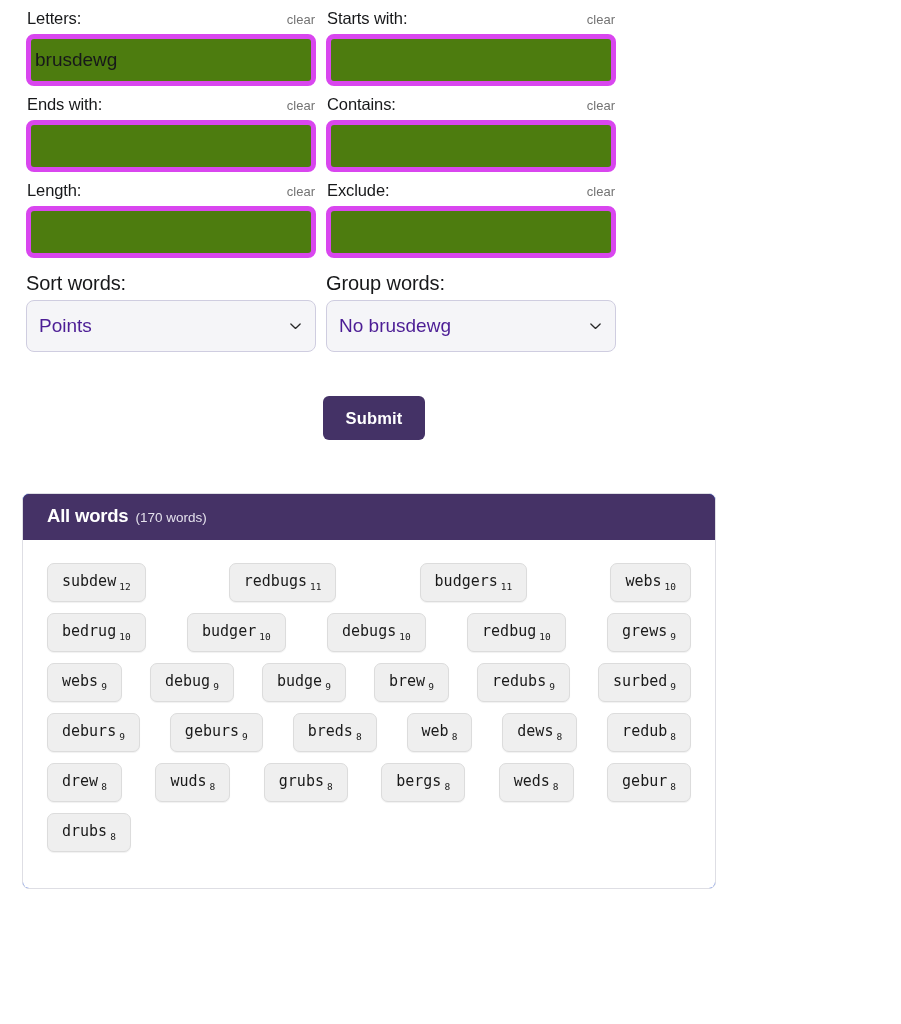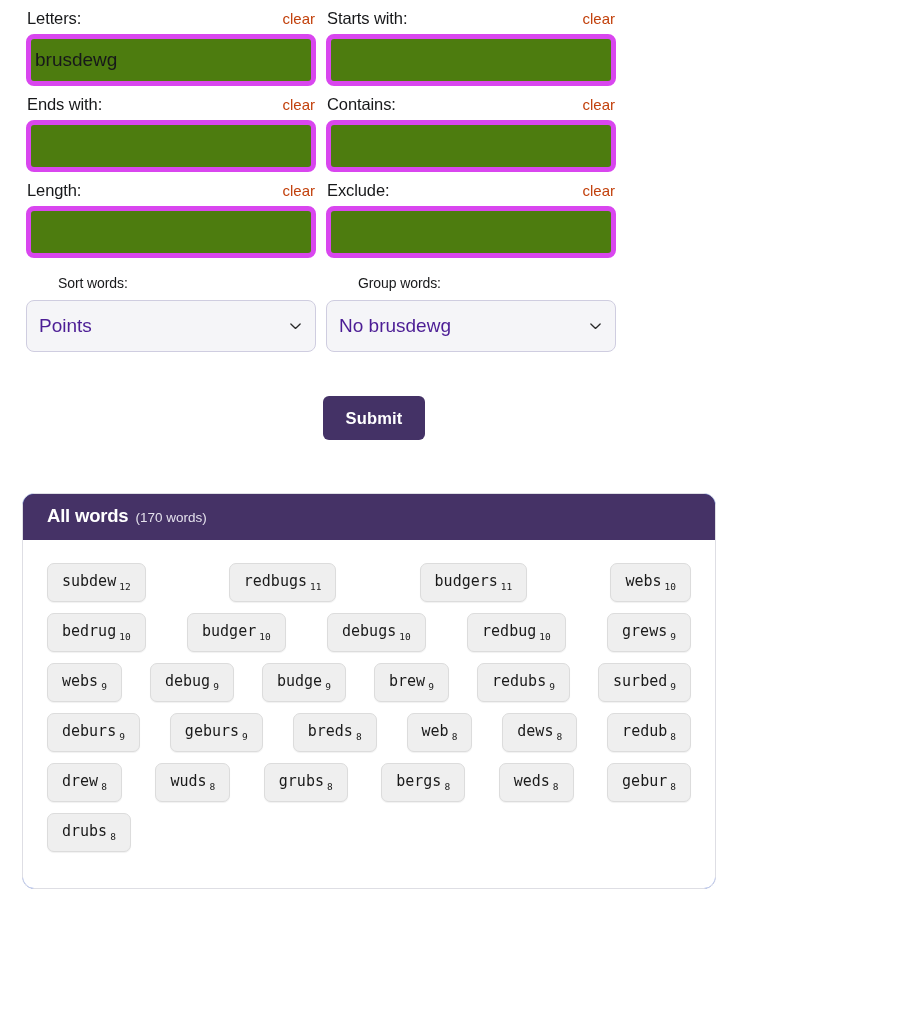--- a/index.html
+++ b/index.html
@@ -43,50 +43,49 @@
     height: 22px;
     padding: 0 1px 0 1px;
   }
   .field-label {
     font-size: 16.5px;
     line-height: 20px;
     color: #17181a;
     letter-spacing: -0.1px;
   }
   .clear-link {
-    font-size: 15px;
+    font-size: 13px;
     line-height: 14px;
-    color: #c2410c;
+    color: #737373;
     cursor: pointer;
     text-decoration: none;
   }
   .text-input {
     display: block;
     width: 290px;
     height: 52px;
     margin-top: 4px;
     border: 5px solid #d946ef;
     border-radius: 8px;
     background: #4d7c0f;
     font-family: "Liberation Sans", sans-serif;
     font-size: 19px;
     color: #17181a;
     padding: 0 4px;
     outline: none;
   }
   .text-input::placeholder { color: #9a9aa6; }
 
   .select-label {
-    font-size: 14px;
+    font-size: 20px;
     line-height: 20px;
     color: #17181a;
     display: block;
     height: 22px;
     letter-spacing: -0.1px;
-    margin-left: 32px;
   }
   .select-wrap {
     position: relative;
     width: 290px;
     margin-top: 5px;
   }
   .select-box {
     width: 290px;
     height: 52px;
     border: 1px solid #cfcde0;
@@ -132,21 +131,21 @@
     letter-spacing: 0.2px;
     padding: 0 22px;
     height: 44px;
     cursor: pointer;
   }
 
   
   .card {
     margin: 53px 20px 0 22px;
     border: 1px solid #dedee4;
-    border-radius: 12px;
+    border-radius: 7px;
     background: #1d4ed8;
     overflow: hidden;
   }
   .card-header {
     background: #453266;
     color: #ffffff;
     padding: 11px 24px 13px 24px;
     display: flex;
     align-items: baseline;
     gap: 7px;

